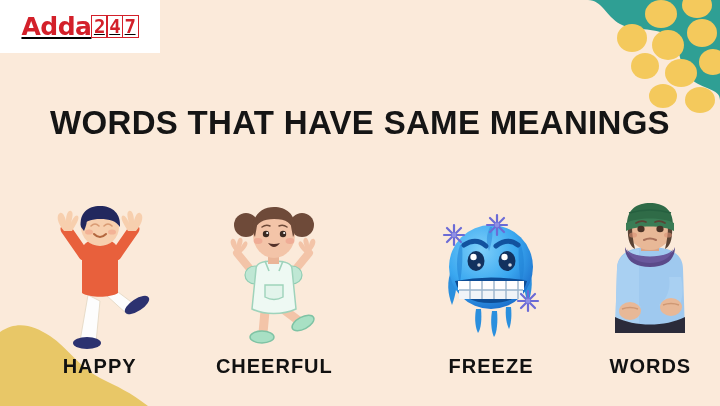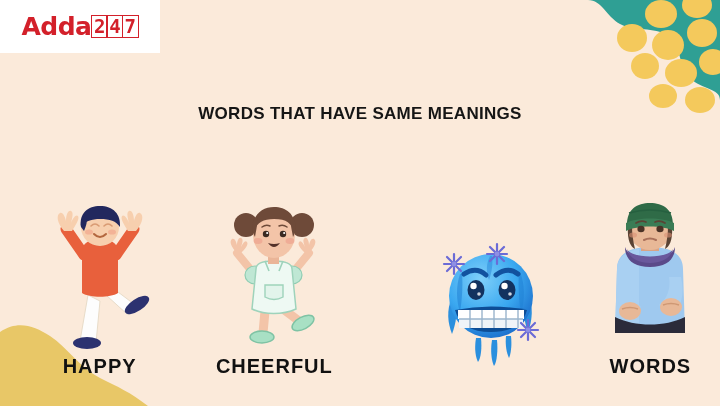--- a/index.html
+++ b/index.html
@@ -11,40 +11,40 @@
   }
   #stage{position:absolute;inset:0;width:720px;height:406px;overflow:hidden;background:#fbeada;}
 
   
   .deco-tr{position:absolute;top:0;right:0;width:170px;height:120px;overflow:hidden;pointer-events:none;}
   .deco-bl{position:absolute;bottom:0;left:0;width:200px;height:110px;overflow:hidden;pointer-events:none;}
 
   
   .logo-box{
     position:absolute;left:0;top:0;width:160px;height:53px;background:#ffffff;
-    display:flex;align-items:center;justify-content:center;
+    display:flex;align-items:center;justify-content:center;text-decoration:underline;
   }
   .logo-wrap{display:flex;align-items:center;font-weight:bold;letter-spacing:-0.5px;}
   .logo-word{color:#d3202a;font-size:25px;font-weight:bold;font-family:"DejaVu Sans",sans-serif;line-height:1;}
   .logo-nums{display:flex;margin-left:1px;}
   .logo-num{
     color:#d3202a;font-size:19px;font-weight:bold;line-height:1;
     border:1.6px solid #d3202a;padding:1px 2px 1px 2px;margin-left:-1.6px;
     font-family:"DejaVu Sans Mono",monospace;
   }
 
   
   .title{
     position:absolute;left:0;right:0;top:20px;text-align:center;
     color:#1e53a8;font-size:40px;font-weight:bold;letter-spacing:1.5px;
     font-family:"Liberation Sans",sans-serif;
   }
   .subtitle{
     position:absolute;left:0;right:0;top:104px;text-align:center;
-    color:#151515;font-size:17px;font-weight:bold;letter-spacing:0.3px;
+    color:#151515;font-size:33px;font-weight:bold;letter-spacing:0.3px;
     font-family:"Liberation Sans",sans-serif;
   }
 
   
   .cards{position:absolute;left:0;right:0;top:178px;height:200px;display:flex;}
   .card{position:relative;display:flex;flex-direction:column;align-items:center;justify-content:flex-end;}
   .art{position:relative;height:148px;display:flex;align-items:flex-end;justify-content:center;}
   .caption{
     margin-top:6px;color:#111;font-size:20px;font-weight:bold;letter-spacing:1px;
     font-family:"Liberation Sans",sans-serif;white-space:nowrap;
@@ -234,20 +234,21 @@
             <line x1="74" y1="80" x2="74" y2="98"></line>
             <line x1="86" y1="80" x2="86" y2="98"></line>
             <line x1="27" y1="89" x2="91" y2="89"></line>
           </g>
 
           <use href="#flake" x="22" y="34"></use>
           <use href="#flake" x="65" y="24"></use>
           <use href="#flake" x="96" y="100"></use>
         </svg>
       </div>
+      <div class="caption">FREEZE</div>
     </div>
 
     <div class="card c-cold">
       <div class="art">
         <svg width="110" height="148" viewBox="0 0 110 148" xmlns="http://www.w3.org/2000/svg">
 
           <path d="M22 68 C 22 52 36 46 55 46 C 74 46 88 52 88 68 L90 132 L20 132 Z" fill="#9fc9ef"></path>
 
           <path d="M22 68 C 22 56 32 50 44 48 L44 132 L20 132 Z" fill="#a9d0f2"></path>
 

